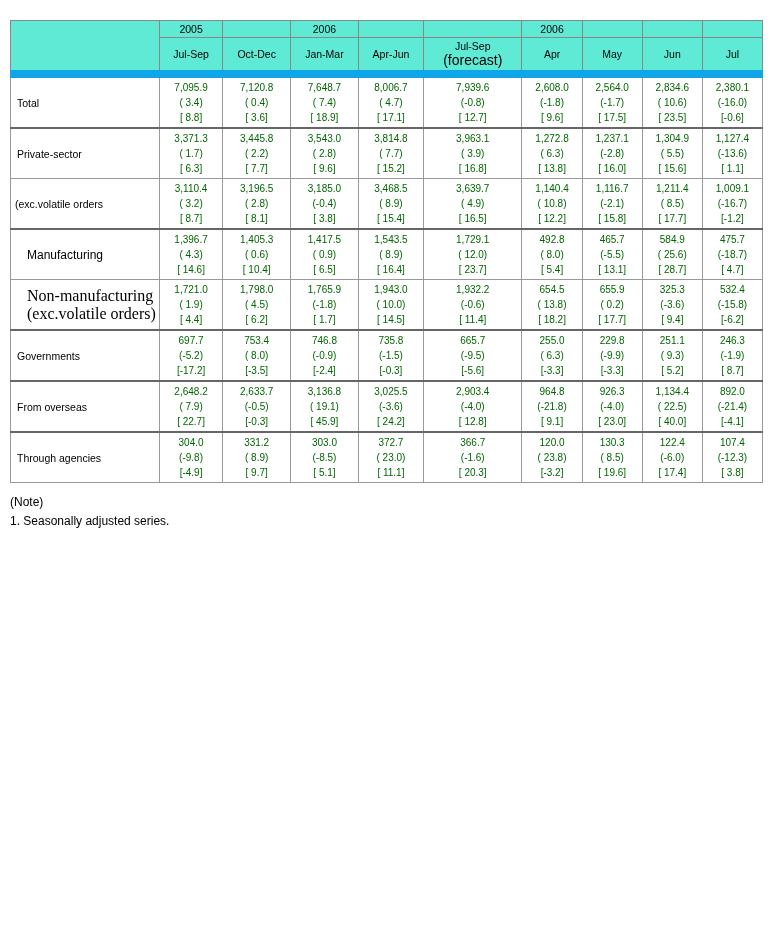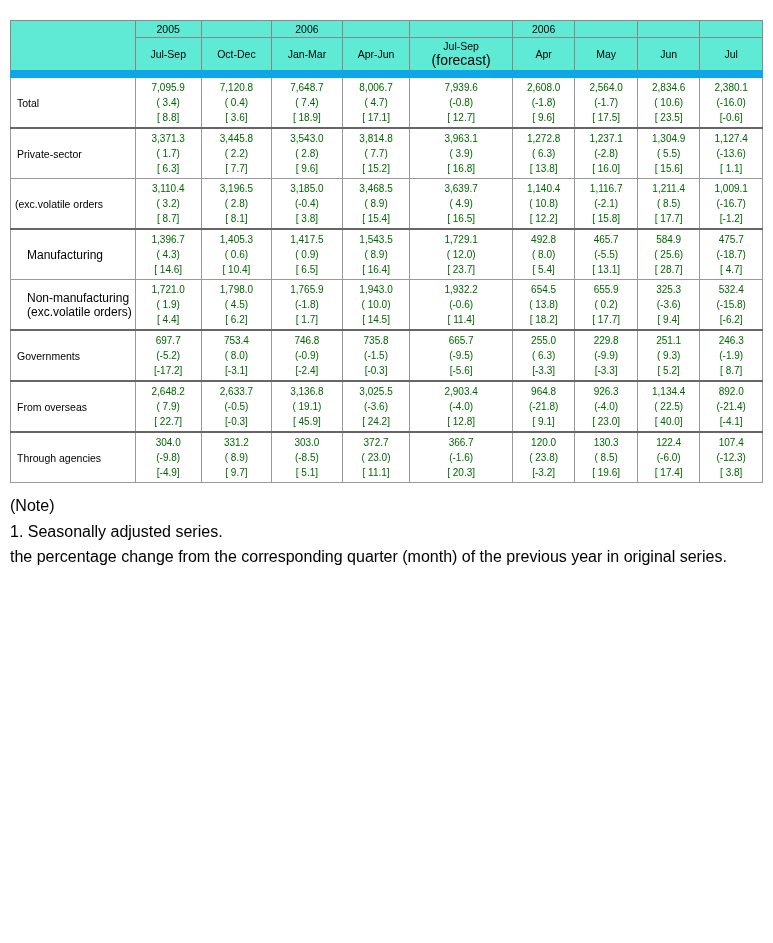--- a/index.html
+++ b/index.html
@@ -286,21 +286,21 @@
           <div class="cell-val">( 25.6)</div>
           <div class="cell-val">[ 28.7]</div>
         </td>
         <td>
           <div class="cell-val">475.7</div>
           <div class="cell-val">(-18.7)</div>
           <div class="cell-val">[ 4.7]</div>
         </td>
       </tr>
       <tr>
-        <td class="row-label" style="padding-left: 16px; font-size: 12px;">
+        <td class="row-label" style="padding-left: 16px; font-size: 16px; font-family: Liberation Serif, serif;">
           <div>Non-manufacturing</div>
           <div>(exc.volatile orders)</div>
         </td>
         <td>
           <div class="cell-val">1,721.0</div>
           <div class="cell-val">( 1.9)</div>
           <div class="cell-val">[ 4.4]</div>
         </td>
         <td>
           <div class="cell-val">1,798.0</div>
@@ -348,21 +348,21 @@
           <div>Governments</div>
         </td>
         <td>
           <div class="cell-val">697.7</div>
           <div class="cell-val">(-5.2)</div>
           <div class="cell-val">[-17.2]</div>
         </td>
         <td>
           <div class="cell-val">753.4</div>
           <div class="cell-val">( 8.0)</div>
-          <div class="cell-val">[-3.1]</div>
+          <div class="cell-val">[-3.5]</div>
         </td>
         <td>
           <div class="cell-val">746.8</div>
           <div class="cell-val">(-0.9)</div>
           <div class="cell-val">[-2.4]</div>
         </td>
         <td>
           <div class="cell-val">735.8</div>
           <div class="cell-val">(-1.5)</div>
           <div class="cell-val">[-0.3]</div>
@@ -492,23 +492,22 @@
           <div class="cell-val">(-12.3)</div>
           <div class="cell-val">[ 3.8]</div>
         </td>
       </tr>
     </tbody>
 </table>
 
 <div class="notes" id="notes-section">
     <p>(Note)</p>
     <p>1. Seasonally adjusted series.</p>
-    <p>  the percentage change from the corresponding quarter (month) of the previous year in original series.</p>
   </div>
 
 <style>
   .cell-val:first-child { color: #006600; font-weight: normal; }
   .cell-val:nth-child(2) { color: #006600; }
   .cell-val:nth-child(3) { color: #006600; }
   td { border: 1px solid #999; }
-  .notes { margin-top: 10px; font-size: 16px; }
+  .notes { margin-top: 10px; font-size: 12px; }
   tbody tr:first-child td { border-top: 8px solid #0ea5e9; }
 </style>
 
 </body></html>

